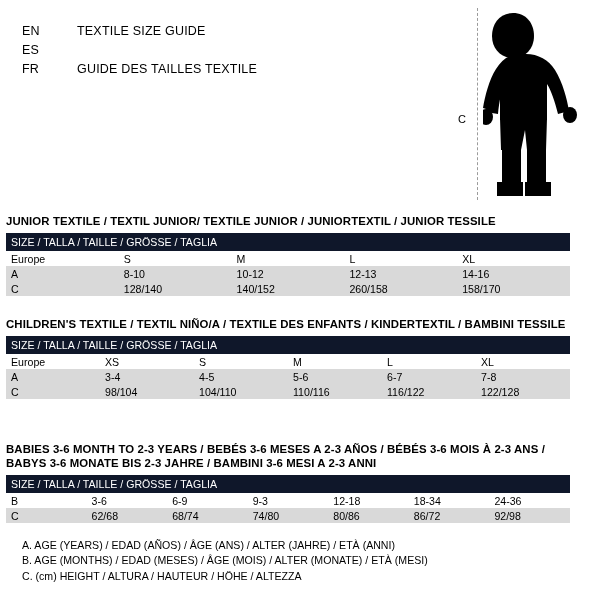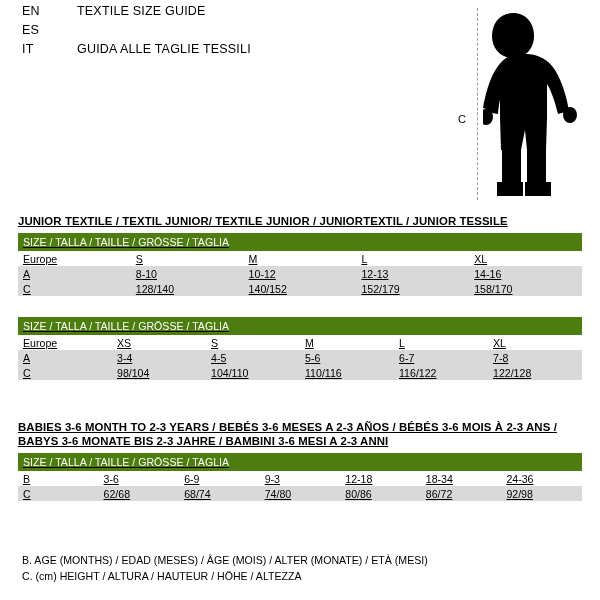--- a/index.html
+++ b/index.html
@@ -18,21 +18,21 @@
     position: relative;
     width: 600px;
     height: 600px;
     box-sizing: border-box;
   }
 
   
   .header {
     position: absolute;
     left: 22px;
-    top: 4px;
+    top: 24px;
     width: 420px;
   }
   .lang-row {
     display: flex;
     align-items: baseline;
     height: 19px;
     font-size: 12.5px;
     letter-spacing: 0.2px;
   }
   .lang-code {
@@ -68,39 +68,38 @@
   }
   .silhouette {
     position: absolute;
     left: 28px;
     top: 2px;
   }
 
   
   .section {
     position: absolute;
-    left: 18px;
+    left: 6px;
     width: 564px;
-    text-decoration: underline;
   }
   .section-title {
     font-size: 11.4px;
     font-weight: bold;
     letter-spacing: 0.1px;
     margin-bottom: 5px;
     line-height: 14px;
   }
   table.size-table {
     border-collapse: collapse;
     width: 100%;
     table-layout: fixed;
     font-size: 10.6px;
   }
   table.size-table tr.head-row td {
-    background: #4d7c0f;
+    background: #0f172a;
     color: #ffffff;
     font-weight: normal;
     height: 16px;
     padding: 1px 5px;
     font-size: 10.6px;
   }
   table.size-table tr.shaded td {
     background: #d9d9d9;
   }
   table.size-table td {
@@ -129,22 +128,22 @@
 
   <div class="header">
     <div class="lang-row">
       <span class="lang-code">EN</span>
       <span class="lang-title">TEXTILE SIZE GUIDE</span>
     </div>
     <div class="lang-row">
       <span class="lang-code">ES</span>
     </div>
     <div class="lang-row">
-      <span class="lang-code">IT</span>
-      <span class="lang-title">GUIDA ALLE TAGLIE TESSILI</span>
+      <span class="lang-code">FR</span>
+      <span class="lang-title">GUIDE DES TAILLES TEXTILE</span>
     </div>
   </div>
 
   <div class="figure-wrap">
     <div class="dashed-line"></div>
     <div class="c-label">C</div>
     <svg class="silhouette" width="100" height="192" viewBox="0 0 100 192">
       <g fill="#000000">
 
         <path d="M30 3 C17 3 9 13 9 26 C9 39 18 48 30 48 C42 48 51 39 51 26 C51 13 43 3 30 3 Z"></path>
@@ -185,28 +184,29 @@
         <td class="rowlabel">A</td>
         <td>8-10</td>
         <td>10-12</td>
         <td>12-13</td>
         <td>14-16</td>
       </tr>
       <tr class="shaded">
         <td class="rowlabel">C</td>
         <td>128/140</td>
         <td>140/152</td>
-        <td>152/179</td>
+        <td>260/158</td>
         <td>158/170</td>
       </tr>
     </tbody>
       </table>
   </div>
 
   <div class="section" style="top:317px;">
+    <div class="section-title">CHILDREN'S TEXTILE / TEXTIL NIÑO/A / TEXTILE DES ENFANTS / KINDERTEXTIL / BAMBINI TESSILE</div>
     <table class="size-table">
       <tbody>
           <tr class="head-row">
         <td colspan="6">SIZE / TALLA / TAILLE / GRÖSSE / TAGLIA</td>
       </tr>
       <tr>
         <td class="rowlabel">Europe</td>
         <td>XS</td>
         <td>S</td>
         <td>M</td>
@@ -227,21 +227,21 @@
         <td>104/110</td>
         <td>110/116</td>
         <td>116/122</td>
         <td>122/128</td>
       </tr>
     </tbody>
       </table>
   </div>
 
   <div class="section" style="top:420px;">
-    <div class="section-title" style="white-space: pre-line;">BABIES 3-6 MONTH TO 2-3 YEARS / BEBÉS 3-6 MESES A 2-3 AÑOS / BÉBÉS 3-6 MOIS À 2-3 ANS /
+    <div class="section-title" style="white-space: pre-line; margin-top: 22px;">BABIES 3-6 MONTH TO 2-3 YEARS / BEBÉS 3-6 MESES A 2-3 AÑOS / BÉBÉS 3-6 MOIS À 2-3 ANS /
 BABYS 3-6 MONATE BIS 2-3 JAHRE / BAMBINI 3-6 MESI A 2-3 ANNI</div>
     <table class="size-table">
       <tbody>
           <tr class="head-row">
         <td colspan="7">SIZE / TALLA / TAILLE / GRÖSSE / TAGLIA</td>
       </tr>
       <tr>
         <td class="rowlabel">B</td>
         <td>3-6</td>
         <td>6-9</td>
@@ -257,17 +257,18 @@
         <td>74/80</td>
         <td>80/86</td>
         <td>86/72</td>
         <td>92/98</td>
       </tr>
     </tbody>
       </table>
   </div>
 
   <div class="legend">
+    <div>A. AGE (YEARS) / EDAD (AÑOS) / ÂGE (ANS) / ALTER (JAHRE) / ETÀ (ANNI)</div>
     <div>B. AGE (MONTHS) / EDAD (MESES) / ÂGE (MOIS) / ALTER (MONATE) / ETÀ (MESI)</div>
     <div>C. (cm) HEIGHT / ALTURA / HAUTEUR / HÖHE / ALTEZZA</div>
   </div>
 
 </div>
 
 </body></html>

